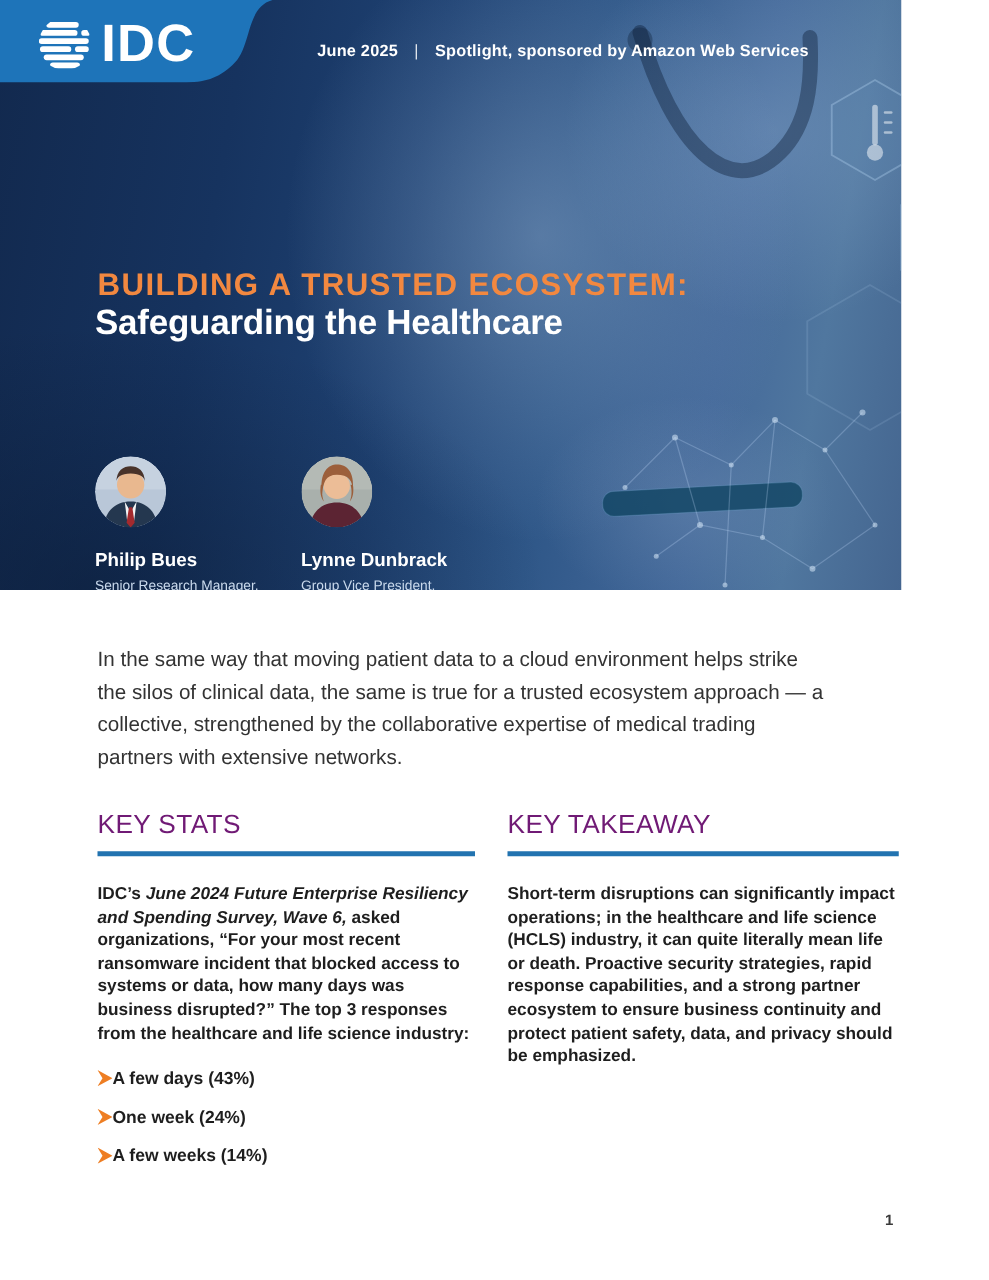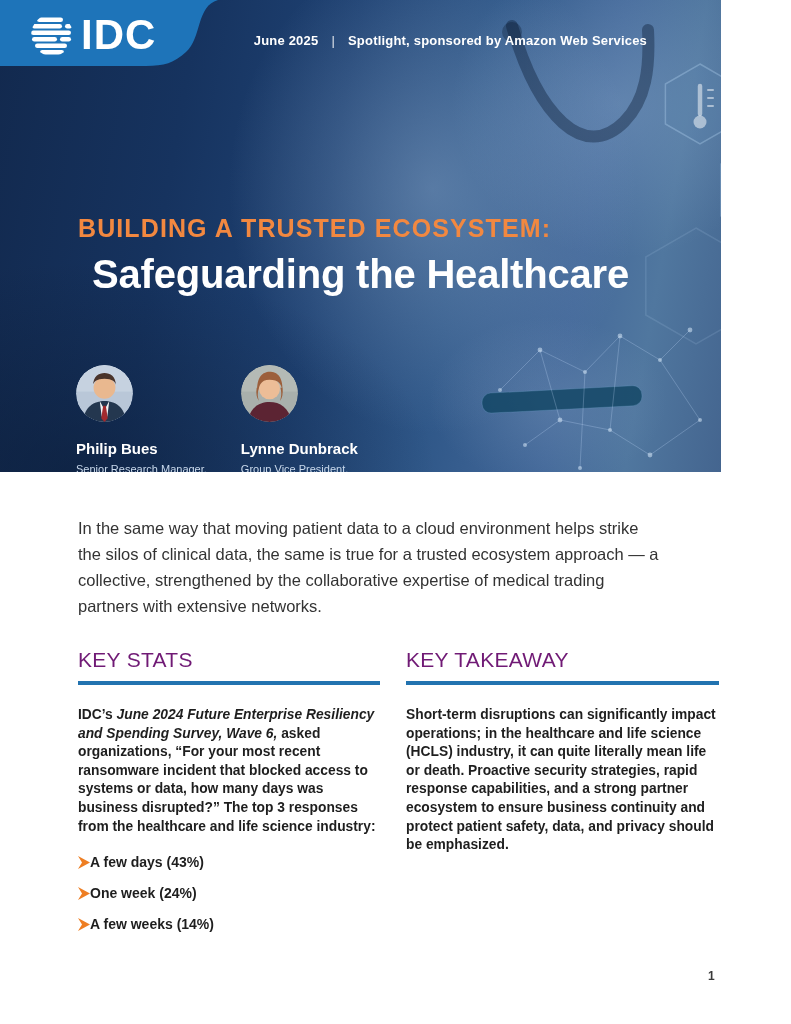--- a/index.html
+++ b/index.html
@@ -17,21 +17,21 @@
   .decor{position:absolute;top:0;left:0;pointer-events:none;}
 
   .band{position:absolute;top:0;left:0;}
   .logo{position:absolute;top:13px;left:30px;display:flex;align-items:center;gap:7px;}
   .logo-text{color:#ffffff;font-size:42px;font-weight:bold;letter-spacing:1px;line-height:44px;}
 
   .meta{position:absolute;top:33px;right:74px;color:#ffffff;font-size:13px;font-weight:bold;letter-spacing:.2px;}
   .meta .sep{margin:0 13px;opacity:.85;font-weight:normal;}
 
   .eyebrow{position:absolute;top:197px;left:78px;color:#F28840;font-size:25px;font-weight:bold;letter-spacing:1.1px;margin-top:17px;}
-  .title{position:absolute;top:233px;left:76px;margin:16px;color:#ffffff;font-size:40px;line-height:50px;font-weight:bold;letter-spacing:-.2px;}
+  .title{position:absolute;top:233px;left:76px;margin:0;color:#ffffff;font-size:28px;line-height:50px;font-weight:bold;letter-spacing:-.2px;}
   .title .tl{display:block;}
 
   .authors{position:absolute;top:365px;left:76px;display:flex;gap:34px;}
   .author{display:flex;gap:15px;align-items:flex-start;flex-direction:column;}
   .avatar{width:57px;height:57px;border-radius:50%;overflow:hidden;flex:none;display:block;}
   .ainfo{display:flex;flex-direction:column;}
   .aname{margin-top:3px;margin-bottom:5px;color:#ffffff;font-size:15px;font-weight:bold;}
   .arole{color:#C9D9EC;font-size:11px;font-weight:normal;line-height:14.5px;}
 
   

